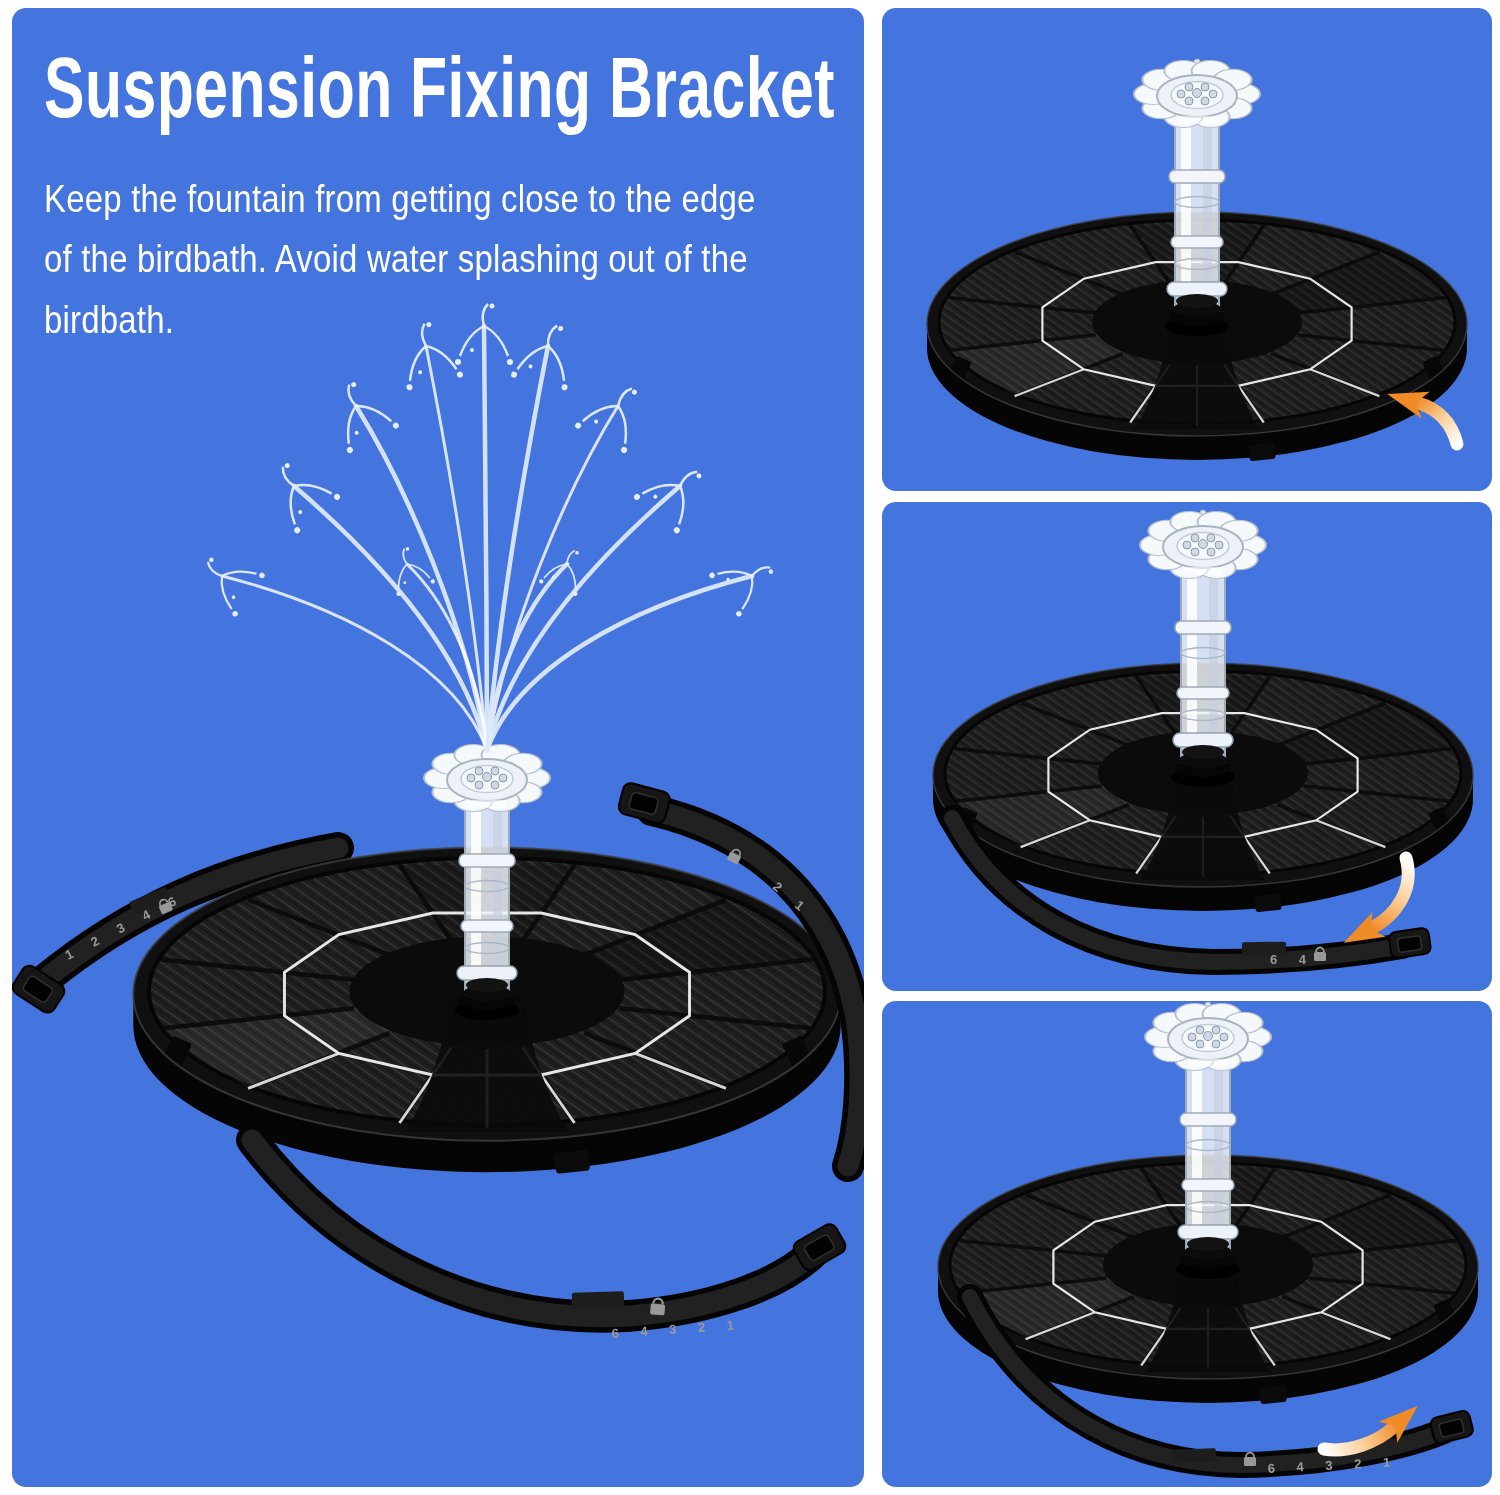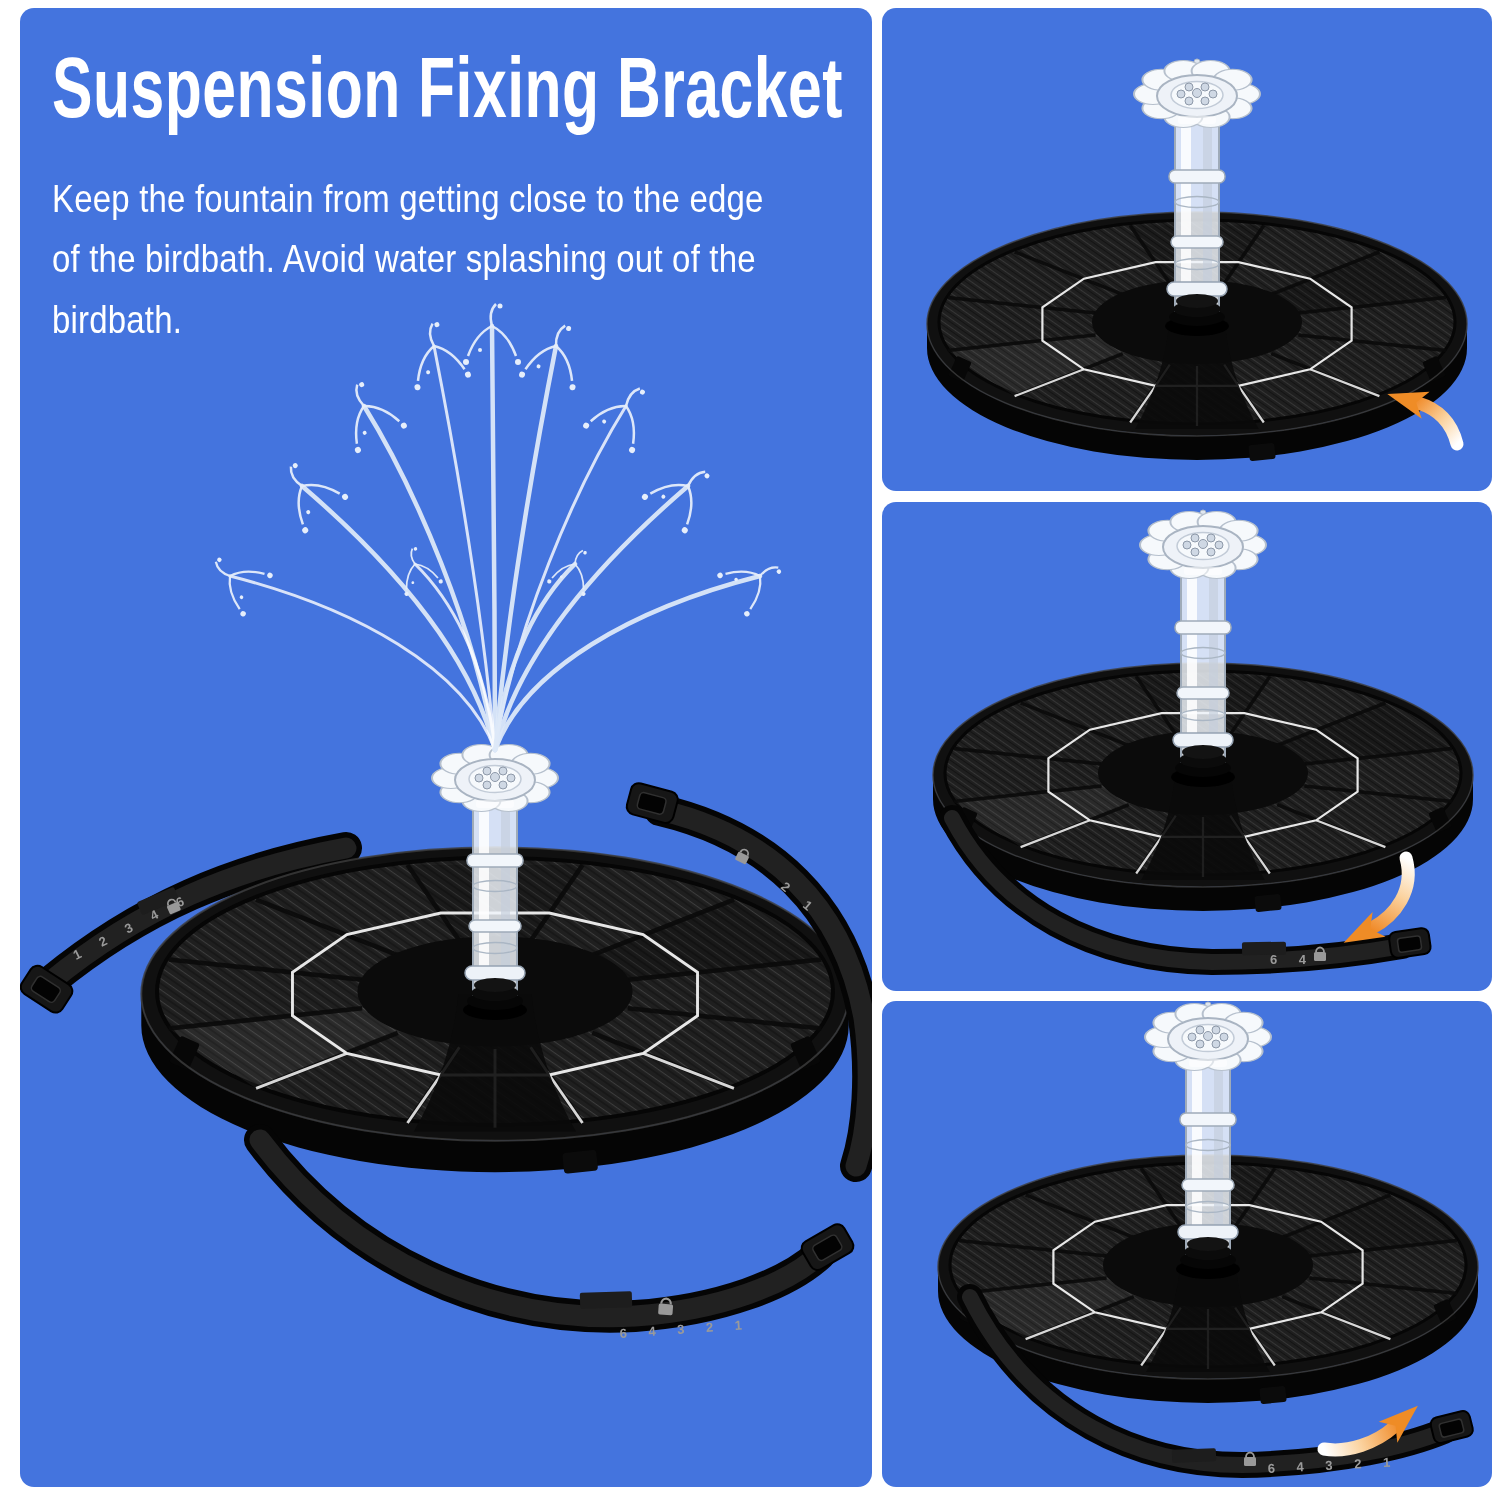--- a/index.html
+++ b/index.html
@@ -1,18 +1,18 @@
 <!DOCTYPE html>
 <html style="--panel-blue: #4474DE;"><head>
 <meta charset="utf-8">
 <style>
   html,body{margin:0;padding:0;background:#ffffff;}
   body{width:1500px;height:1495px;position:relative;font-family:"Liberation Sans","DejaVu Sans",sans-serif;overflow:hidden;}
   .panel{position:absolute;background:var(--panel-blue,#4474DE);border-radius:14px;overflow:hidden;}
-  #panel-main{left:20px;top:8px;width:852px;height:1479px;}
+  #panel-main{left:12px;top:8px;width:852px;height:1479px;}
   #panel-step1{left:882px;top:8px;width:610px;height:483px;}
   #panel-step2{left:882px;top:502px;width:610px;height:489px;text-align:right;}
   #panel-step3{left:882px;top:1001px;width:610px;height:486px;}
   .scene{position:absolute;left:0;top:0;width:100%;height:100%;display:block;}
   .headline{position:absolute;left:32px;top:30px;color:#ffffff;font-size:66px;font-weight:700;
     letter-spacing:.5px;white-space:nowrap;transform:scale(.92,1.30);transform-origin:0 0;margin:0;z-index:2;}
   .subhead{position:absolute;left:32px;top:160px;color:#ffffff;font-size:34px;font-weight:400;
     line-height:52px;letter-spacing:.2px;white-space:nowrap;transform:scale(.97,1.16);transform-origin:0 0;z-index:2;}
   .armO{stroke:#050505;stroke-width:26;fill:none;stroke-linecap:round;}
   .armI{stroke:#212121;stroke-width:16;fill:none;stroke-linecap:round;}

